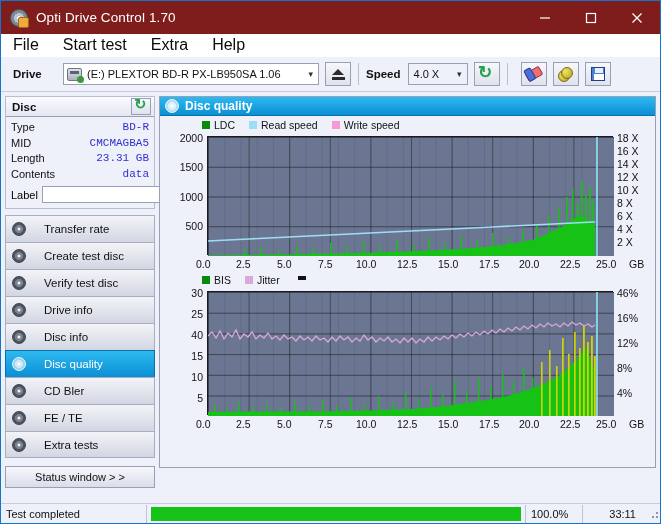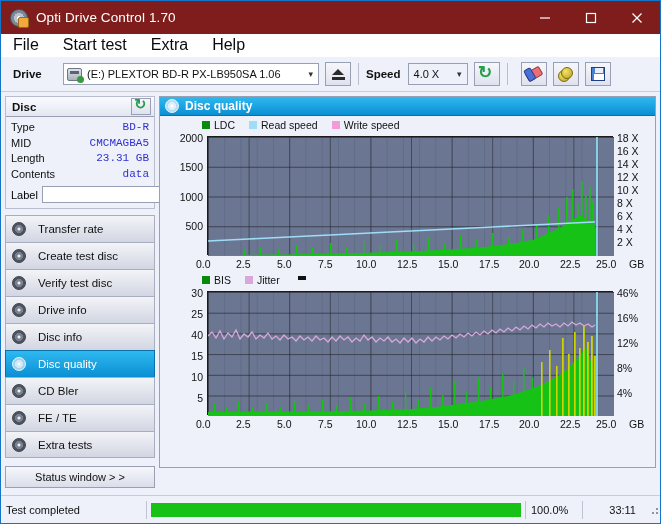--- a/index.html
+++ b/index.html
@@ -164,21 +164,21 @@
     display:flex;align-items:center;justify-content:center;
   }
   .cd-glyph {
     width:13px;height:13px;border-radius:50%;
     background:radial-gradient(circle at 50% 50%,#fff 0 16%,#ece98c 17% 45%,#cfc95e 46% 100%);
     border:1px solid #8d883a;
   }
 
   .navlist { margin-top:6px; }
   .navbtn {
-    height:27px; display:flex; align-items:center; gap:12px; padding-left:6px;
+    height:27px; display:flex; align-items:center; gap:18px; padding-left:6px;
     border:1px solid #a8adc0; border-bottom:none;
     background:linear-gradient(#f3f4f8,#d2d6e2);
     font-size:11.5px; color:#111;
   }
   .navbtn:last-child { border-bottom:1px solid #a8adc0; }
   .navbtn.active {
     background:linear-gradient(#2eb9f0,#0b8fd4);
     color:#fff; border-color:#0b6fa8;
   }
   .disc-glyph {
@@ -223,21 +223,21 @@
     position:absolute; background:#6b7792;
     border:1px solid #1b1b1b;
   }
   .ylab, .xlab {
     position:absolute; font-size:10.5px; color:#111; white-space:nowrap;
   }
   .ylab { text-align:right; }
 
   
   .statusbar {
-    position:absolute; left:0; bottom:0; width:661px; height:28px;
+    position:absolute; left:0; bottom:0; width:661px; height:20px;
     background:#eef0fa; border-top:1px solid #c8cbe0;
     display:flex; align-items:center; font-size:11px; color:#111;
   }
   .sb-cell { height:20px; display:flex; align-items:center; padding:0 5px; }
   .sb-div { width:1px;height:18px;background:#bfc3d4; }
   .progress-outer {
     width:370px; height:14px; background:#eef0fa; position:relative; margin:0 4px;
   }
   .progress-fill { height:14px; background:#16c216; }
   .grip { margin-left:auto; margin-right:2px; width:12px;height:12px; position:relative; }

